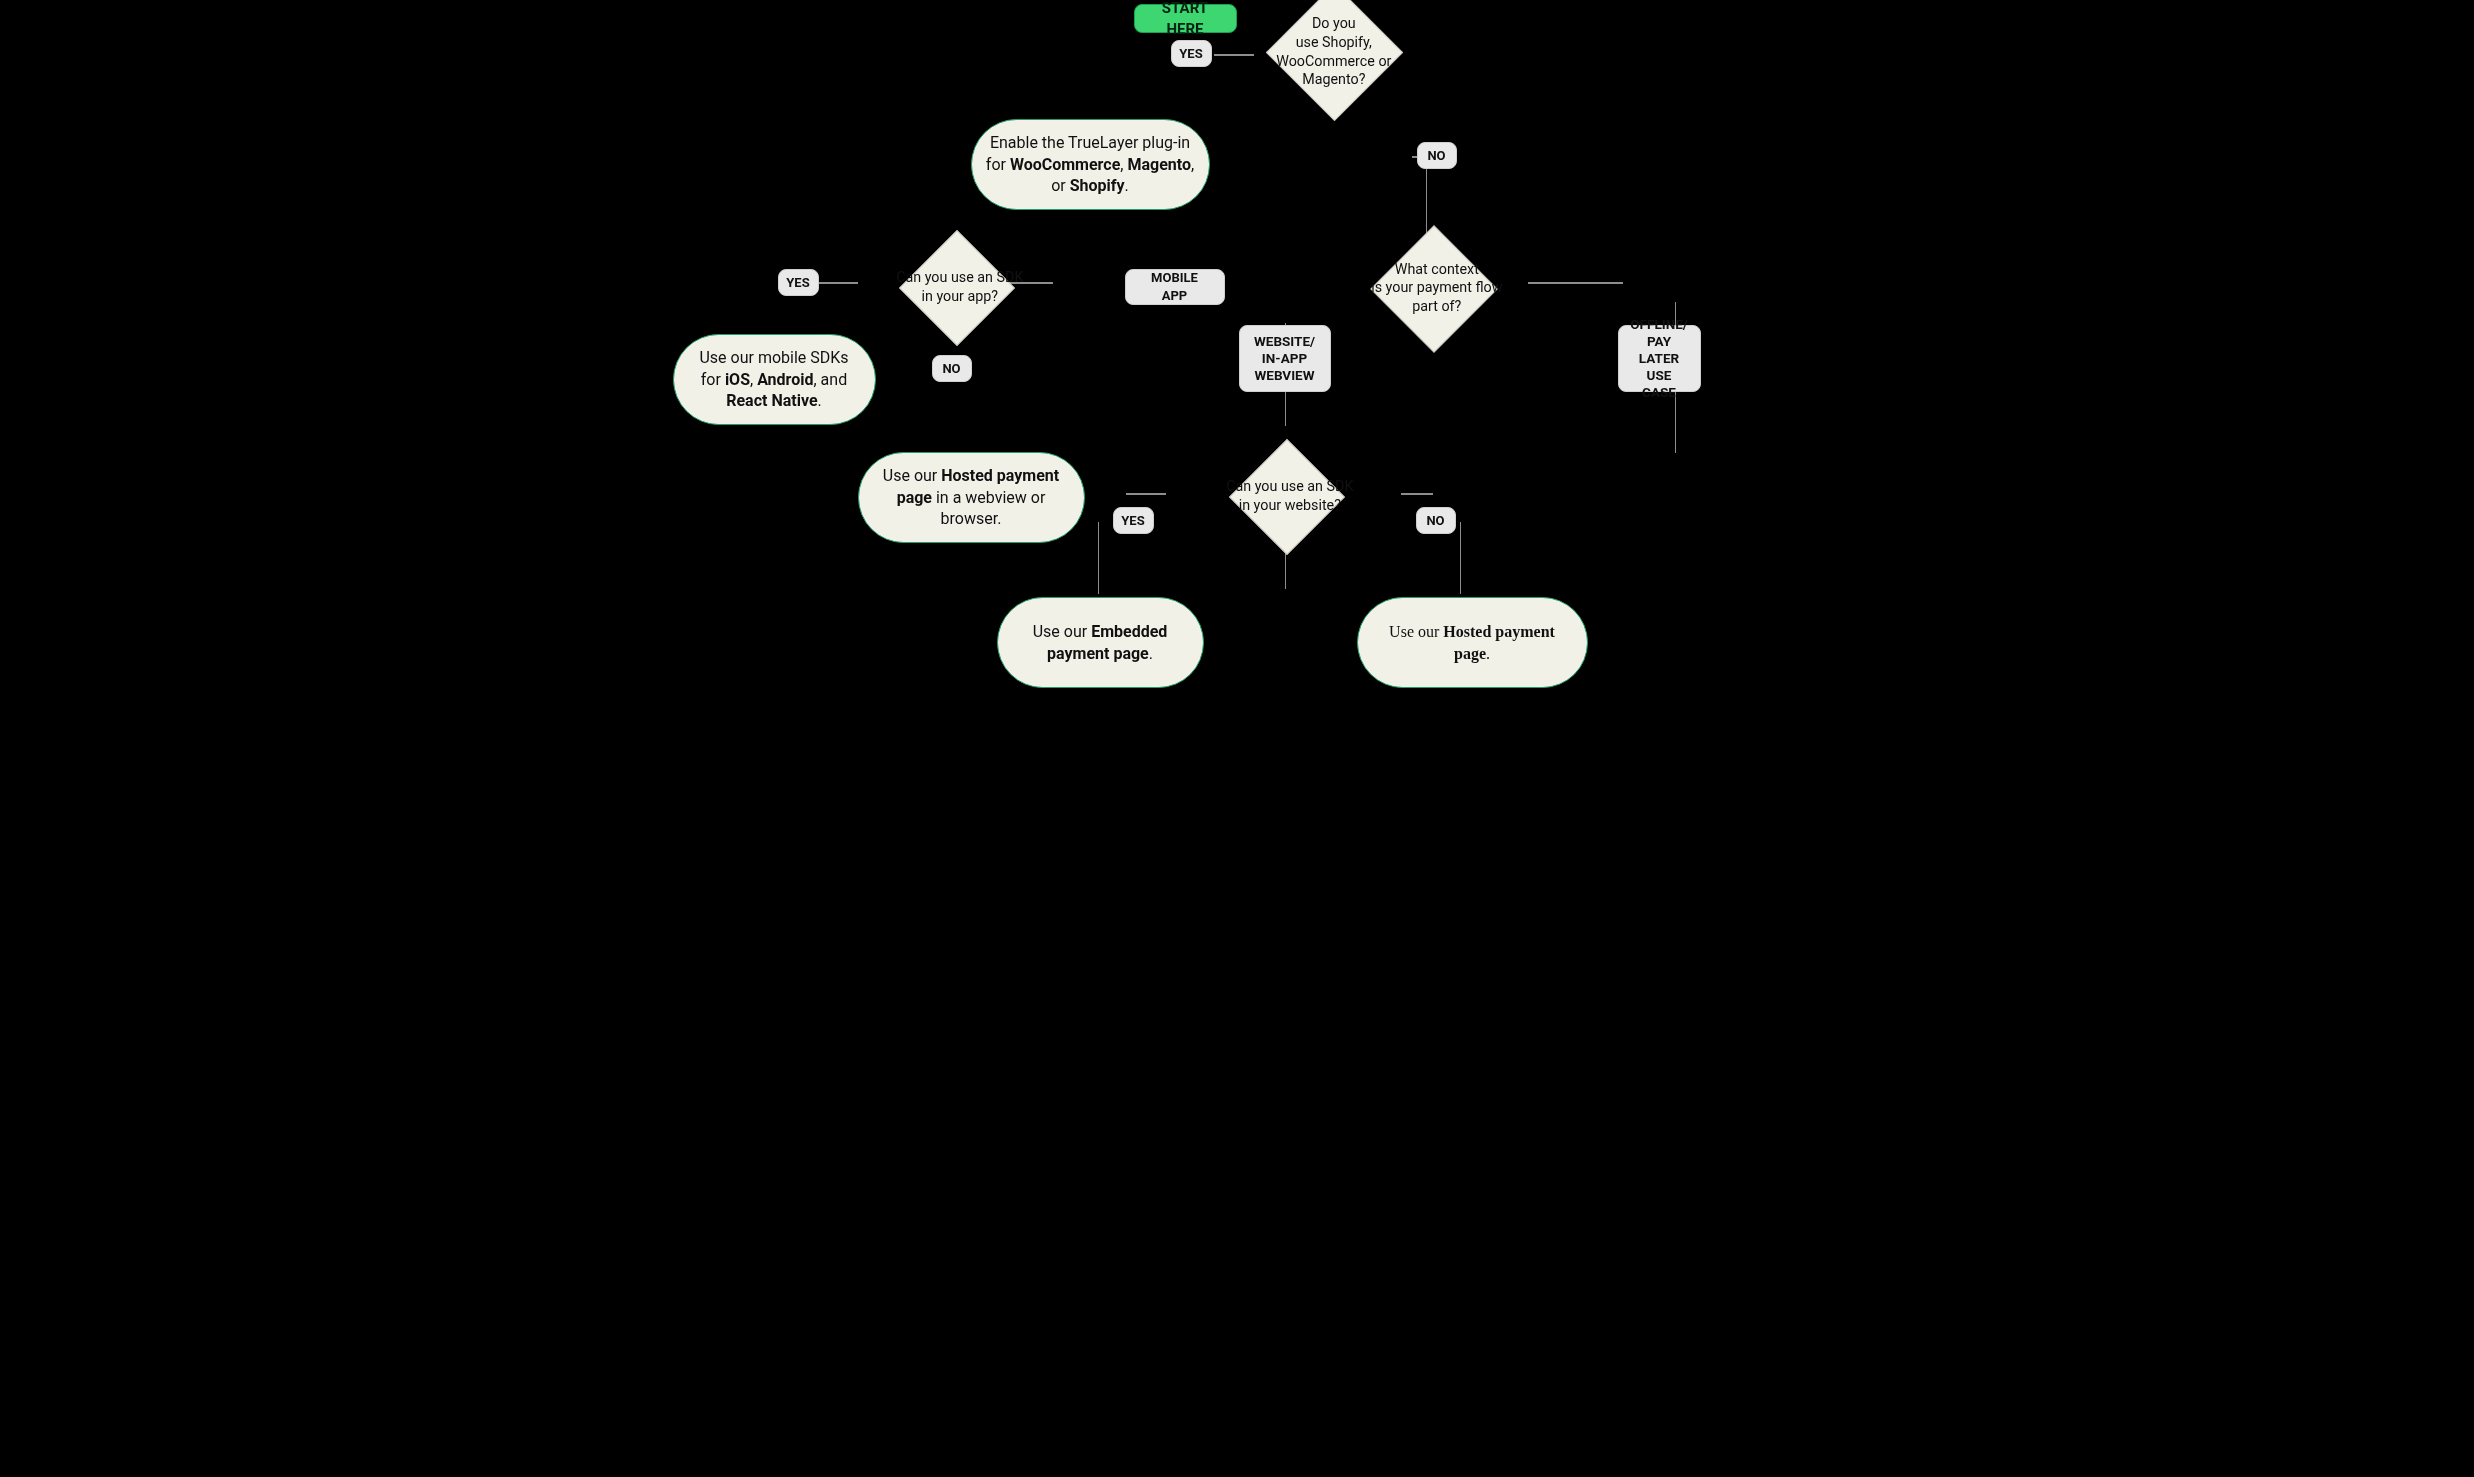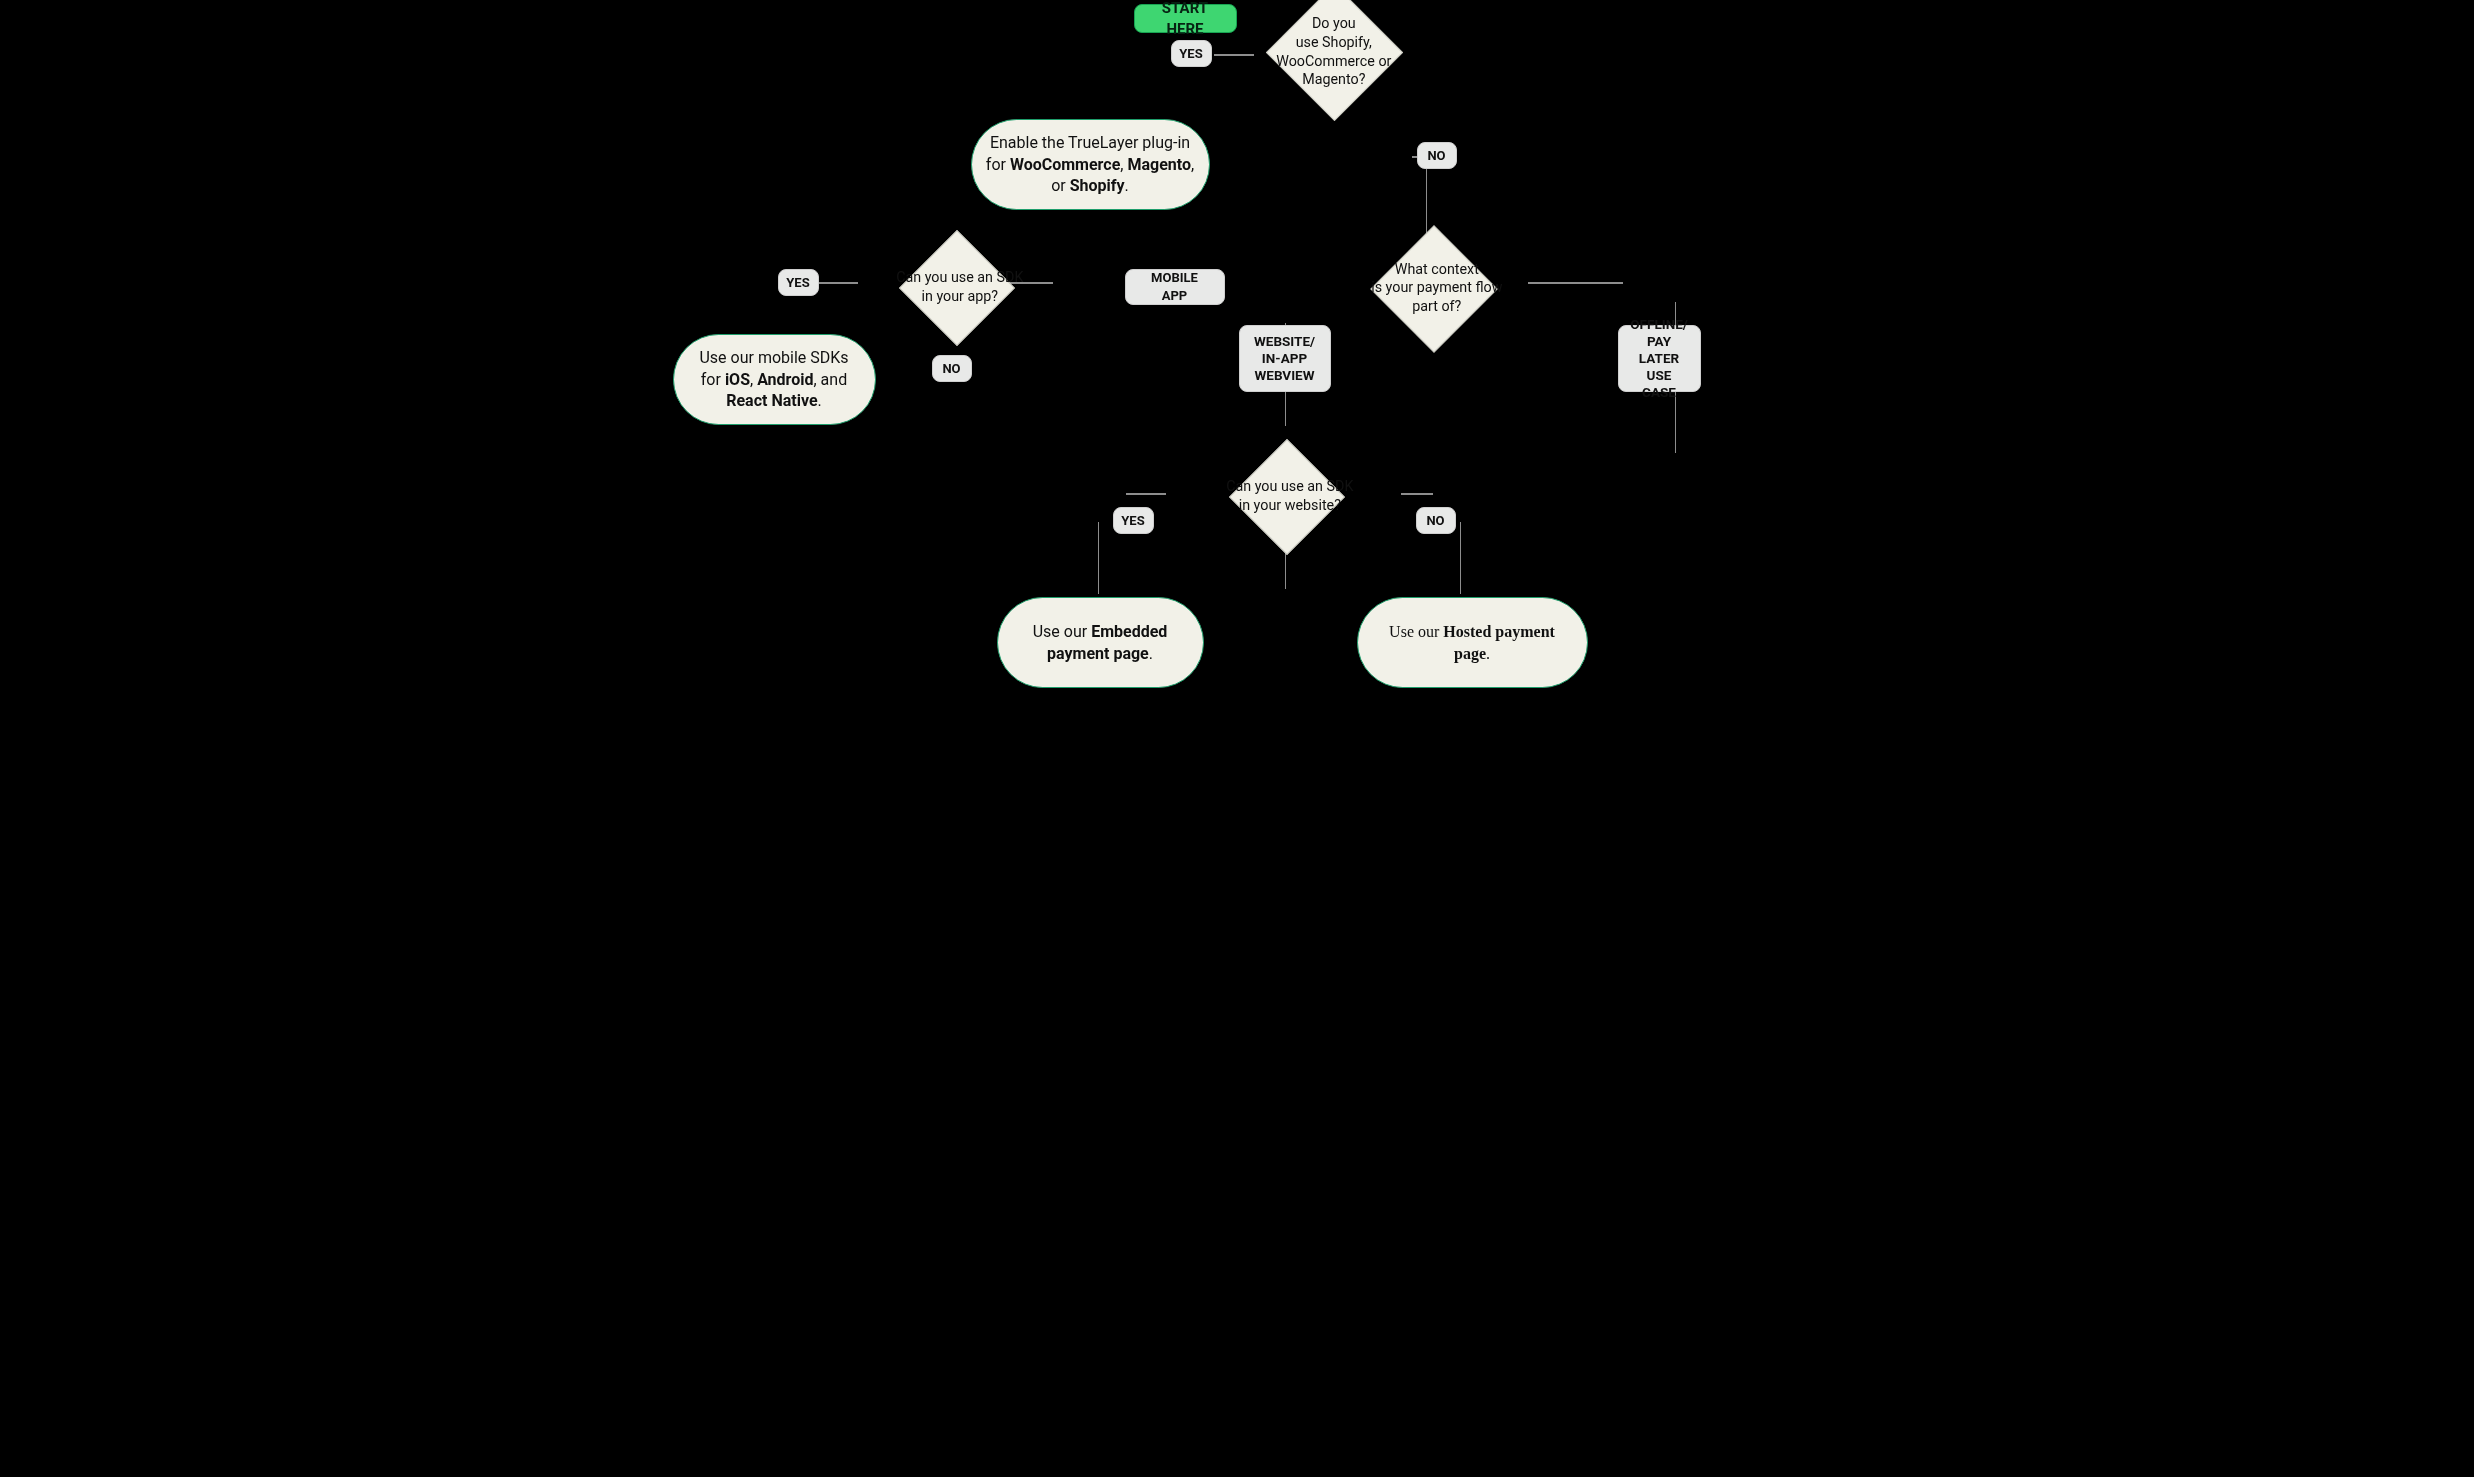--- a/index.html
+++ b/index.html
@@ -87,20 +87,25 @@
   <div class="node chip big" style="left:969px;top:325px;width:83px;height:67px;white-space:pre-line;">OFFLINE/
 PAY LATER
 USE CASE</div>
 
   <div class="node result" style="left:24px;top:334px;width:203px;height:91px;">
     <span>
       <span>Use our mobile SDKs for </span><b>iOS</b><span>, </span><b>Android</b><span>, and </span><b>React Native</b><span>.</span>
     </span>
   </div>
 
+  <div class="node result" style="left:209px;top:452px;width:227px;height:91px;">
+    <span>
+      <span>Use our </span><b>Hosted payment page</b><span> in a webview or browser.</span>
+    </span>
+  </div>
 
   <div class="dwrap" style="left:529px;top:444px;width:215px;height:103px;">
     <div class="diamond" style="left:68px;top:12px;width:80px;height:80px;"></div>
     <div class="dtext" style="left:0;top:0;width:215px;height:103px;white-space:pre-line;">Can you use an SDK
 in your website?</div>
   </div>
   <div class="node chip" style="left:464px;top:507px;width:41px;height:27px;">YES</div>
   <div class="node chip" style="left:767px;top:507px;width:40px;height:27px;">NO</div>
 
 

